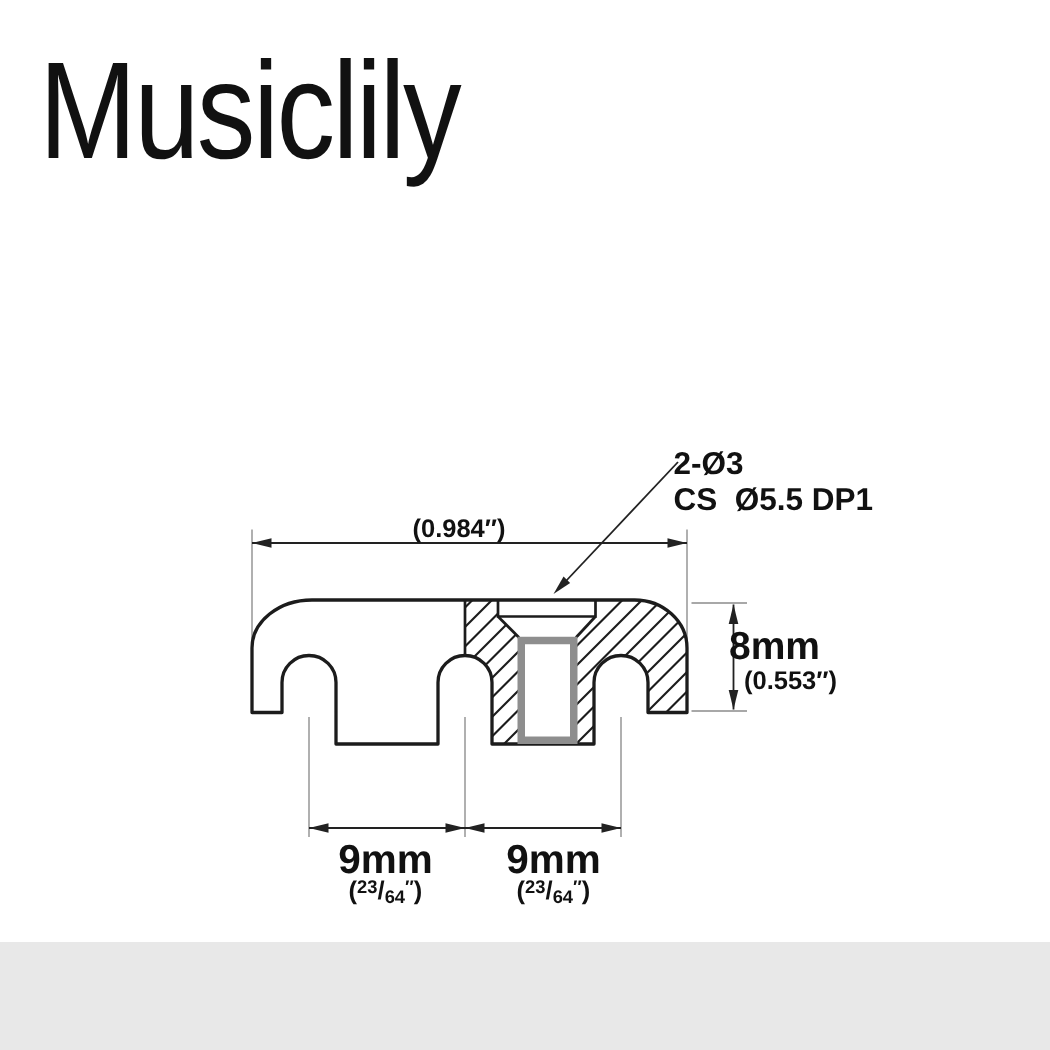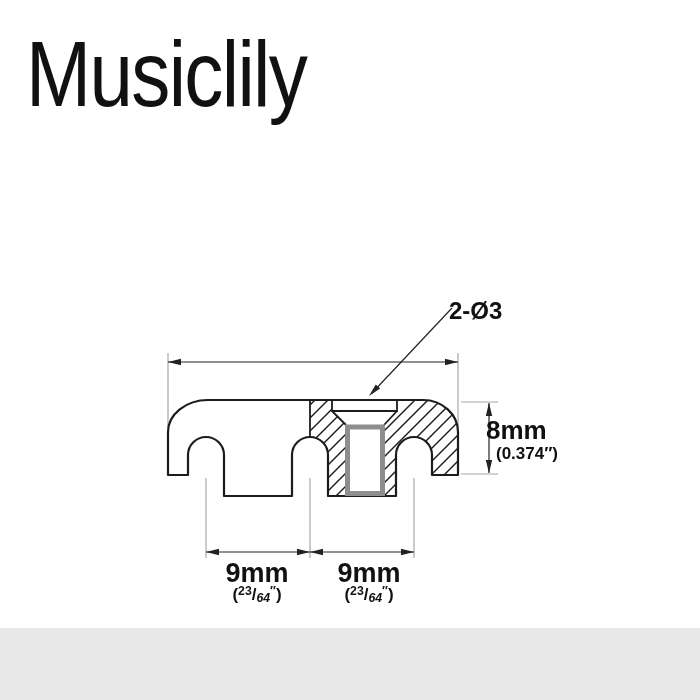--- a/index.html
+++ b/index.html
@@ -21,24 +21,24 @@
   .outline{fill:#ffffff;stroke:var(--c-line);stroke-width:2.2;stroke-linejoin:round;}
   .detail{fill:none;stroke:var(--c-line);stroke-width:1.8;}
   .hatch{stroke:var(--c-line);stroke-width:1.4;}
   .ext{stroke:var(--c-ext);stroke-width:1.2;}
   .dim{stroke:var(--c-dim);stroke-width:1.2;}
   .arrow{fill:var(--c-dim);stroke:none;}
   .hole{fill:#ffffff;stroke:var(--c-hole);stroke-width:5;}
   .lbl{position:absolute;color:var(--c-text);font-weight:bold;line-height:1;white-space:pre;}
   .dim-main{font-size:26px;}
   .dim-sub{font-size:17px;}
-  .callout{font-size:24px;}
+  .callout{font-size:21px;}
   .center{text-align:center;}
   .lbl sup{font-size:0.72em;vertical-align:0.38em;}
-  .lbl sub{font-size:0.72em;vertical-align:-0.22em;font-style:italic;}
+  .lbl sub{font-size:0.72em;vertical-align:-0.22em;}
 </style>
 </head>
 <body>
 
 <div class="canvas">
 
   <div class="logo">Musiclily</div>
 
   <svg width="700" height="700" viewBox="0 0 700 700">
     <defs>
@@ -120,25 +120,27 @@
       <polygon class="arrow" points="310,552 323,548.8 323,555.2"></polygon>
       <polygon class="arrow" points="414,552 401,548.8 401,555.2"></polygon>
     </g>
 
     <g>
       <line class="dim" x1="452" y1="308" x2="372" y2="393"></line>
       <polygon class="arrow" points="369,396 375.7,384.4 380.1,388.6"></polygon>
     </g>
   </svg>
 
+  <div class="lbl dim-sub center" style="left:206px;top:344px;width:200px;">(0.984″)</div>
 
   <div class="lbl callout" style="left:449px;top:299px;">2-Ø3</div>
+  <div class="lbl callout" style="left:449px;top:323px;">CS  Ø5.5 DP1</div>
 
   <div class="lbl dim-main" style="left:486px;top:417px;">8mm</div>
-  <div class="lbl dim-sub" style="left:496px;top:445px;">(0.374″)</div>
+  <div class="lbl dim-sub" style="left:496px;top:445px;">(0.553″)</div>
 
   <div class="lbl dim-main center" style="left:187px;top:560px;width:140px;font-size:27px;">9mm</div>
   <div class="lbl dim-sub center" style="left:187px;top:585px;width:140px;"><span>(</span><sup>23</sup><span>/</span><sub>64</sub><sup>″</sup><span>)</span></div>
 
   <div class="lbl dim-main center" style="left:299px;top:560px;width:140px;font-size:27px;">9mm</div>
   <div class="lbl dim-sub center" style="left:299px;top:585px;width:140px;"><span>(</span><sup>23</sup><span>/</span><sub>64</sub><sup>″</sup><span>)</span></div>
 
 </div>
 
 </body></html>

